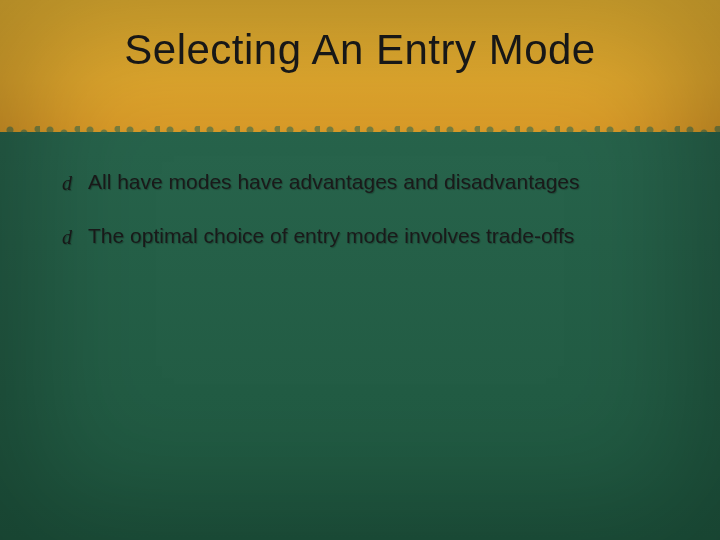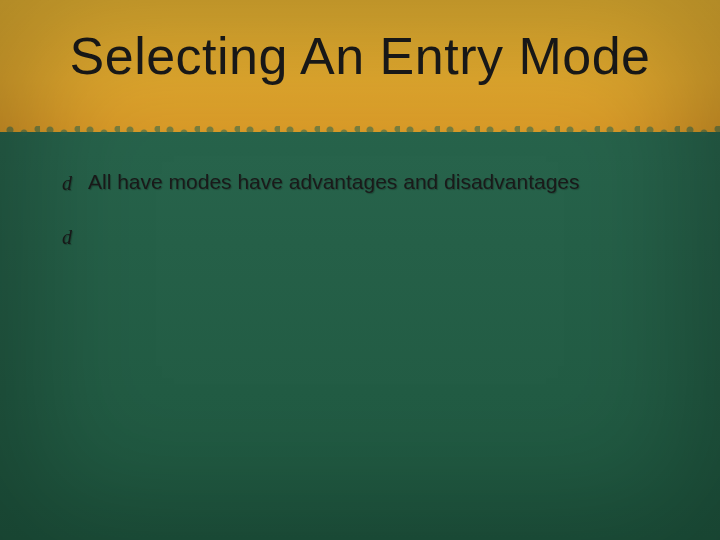--- a/index.html
+++ b/index.html
@@ -35,21 +35,21 @@
     background-size: 40px 12px;
     background-repeat: repeat-x;
     opacity: 0.55;
   }
   .title {
     position: absolute;
     top: 26px;
     left: 0;
     right: 0;
     text-align: center;
-    font-size: 52px;
+    font-size: 42px;
     font-weight: 400;
     color: #1a1a1a;
     letter-spacing: 0.5px;
   }
   .body-area {
     padding: 36px 64px 0 64px;
   }
   .bullet-item {
     color: #1a1a1a;
     font-size: 21px;
@@ -83,17 +83,18 @@
     <h1 class="title">Selecting An Entry Mode</h1>
   </div>
 
   <div class="body-area">
     <div class="bullet-item">
       <span class="bullet-icon">d</span>
       <span>All have modes have advantages and disadvantages</span>
     </div>
     <div class="bullet-item">
       <span class="bullet-icon">d</span>
+      <span>The optimal choice of entry mode involves trade-offs</span>
     </div>
   </div>
 
   <div class="vignette"></div>
 </div>
 
 </body></html>

